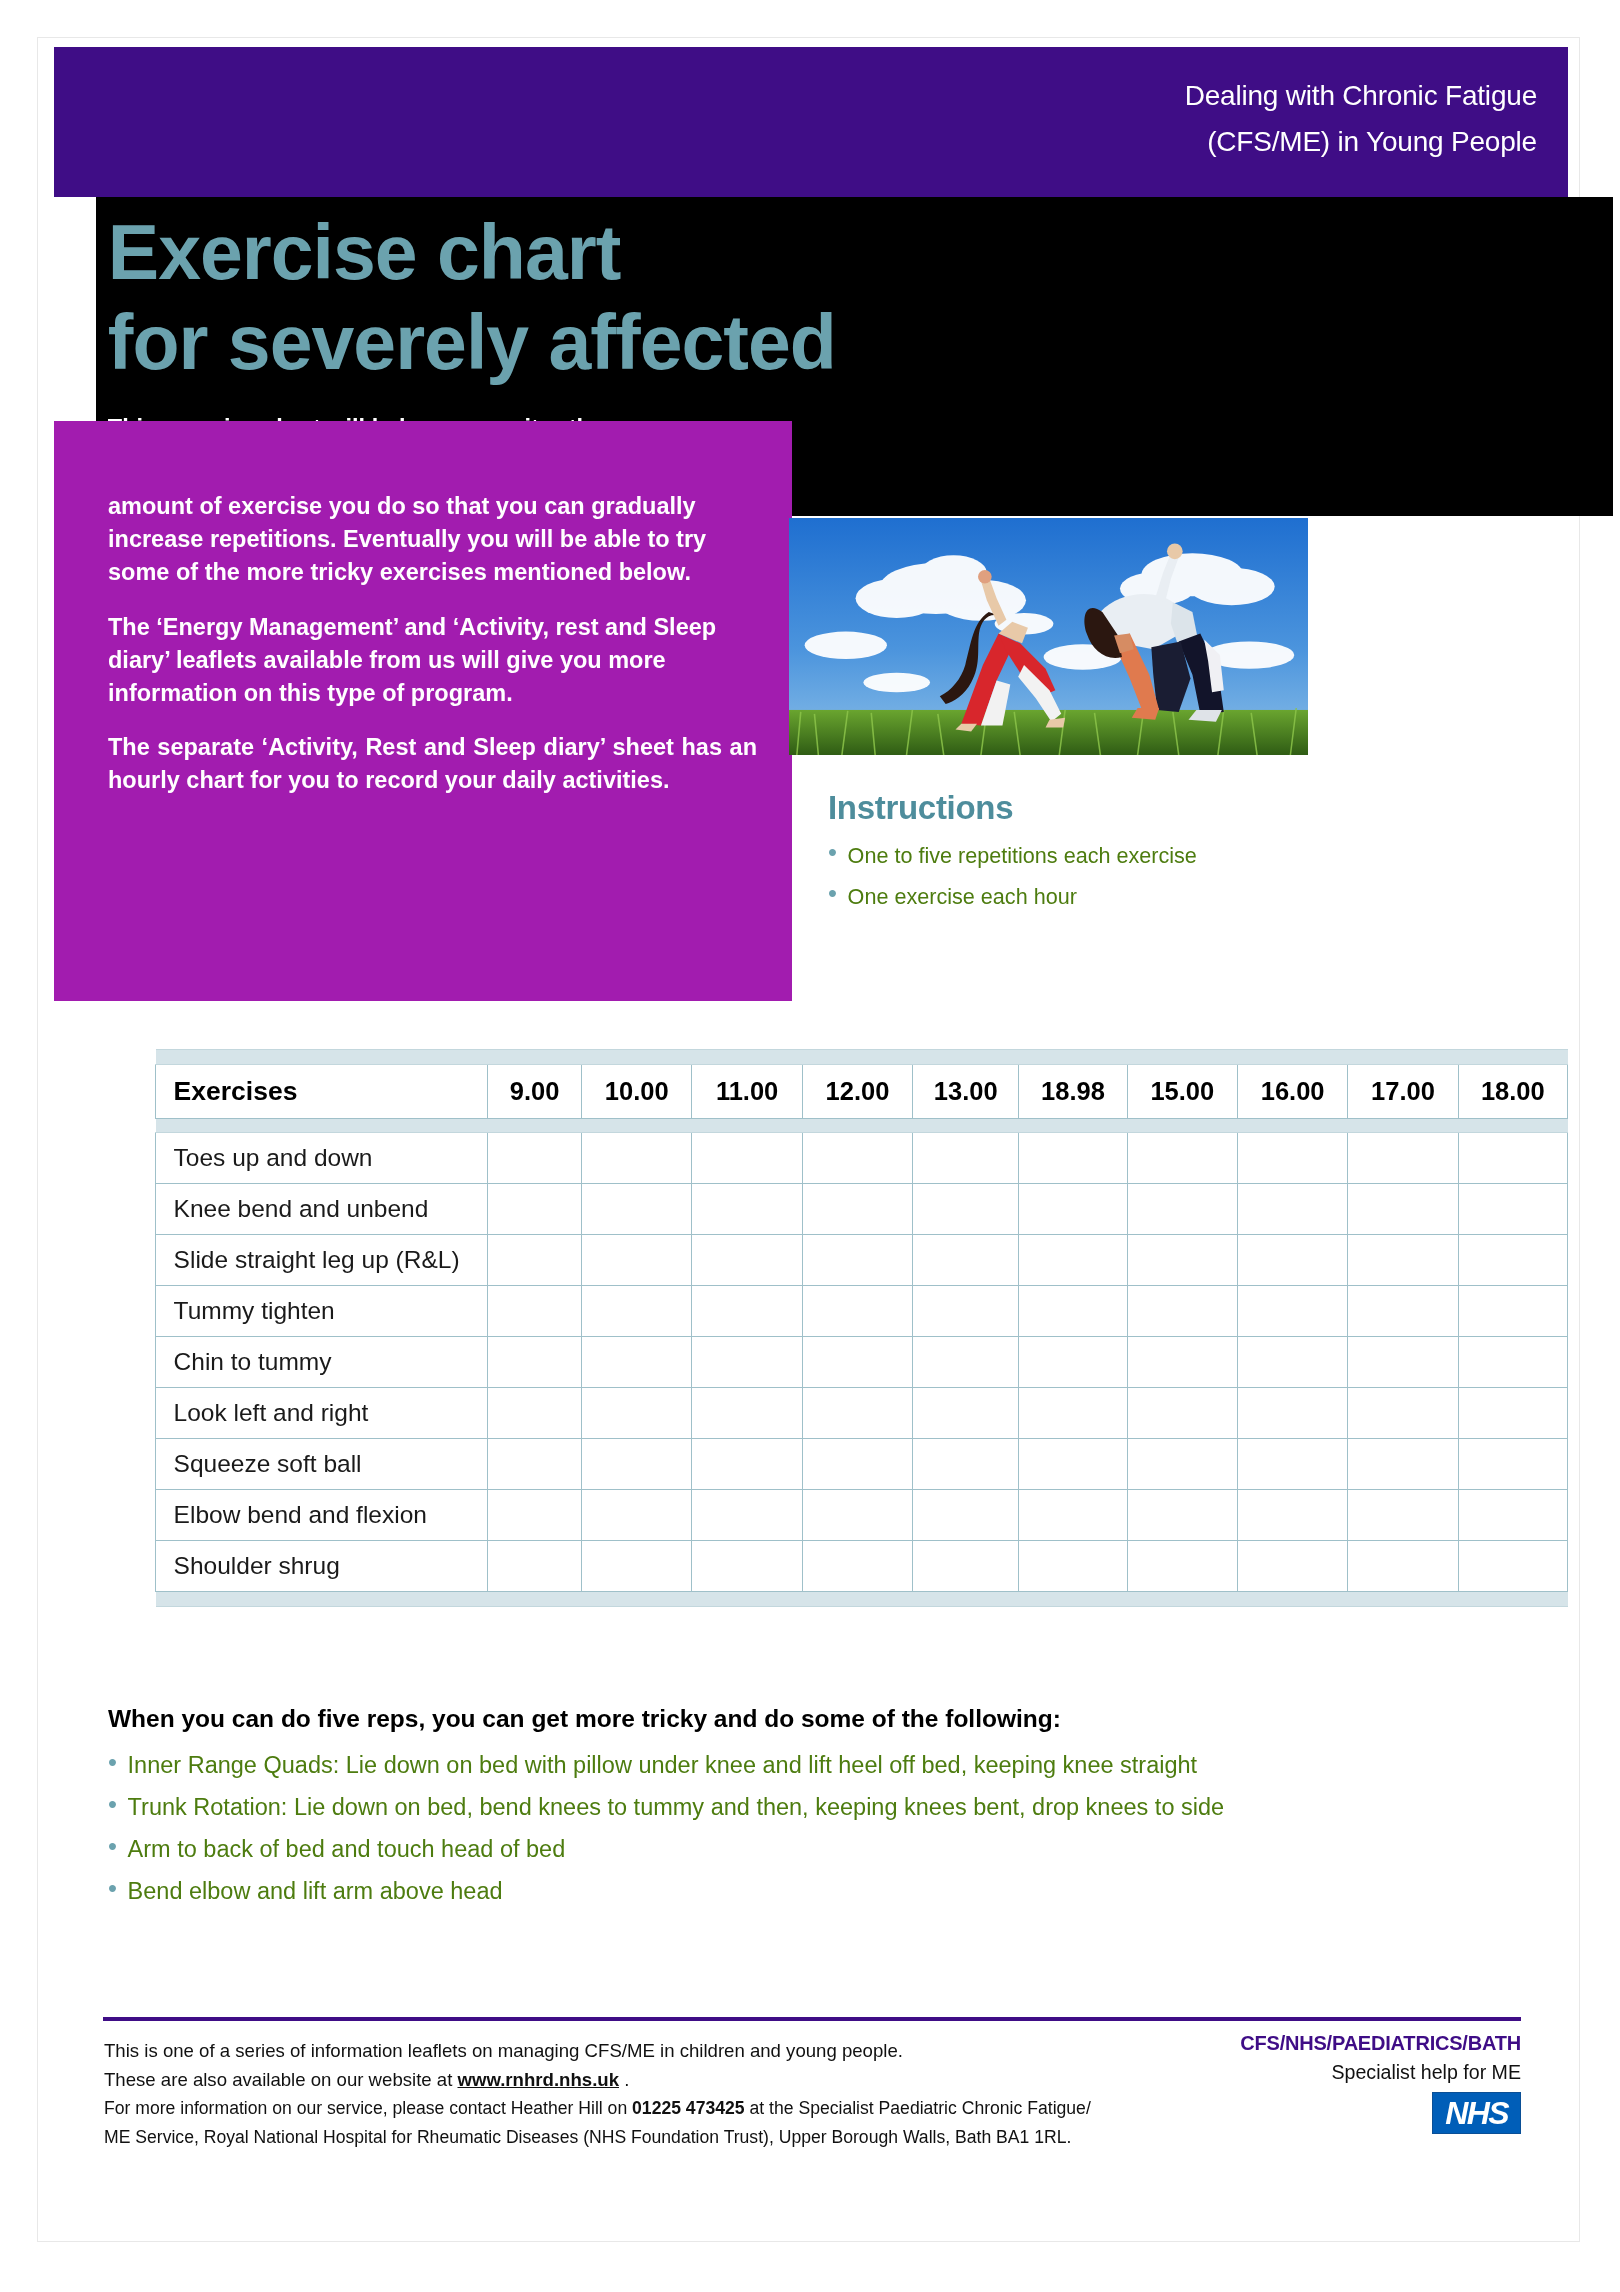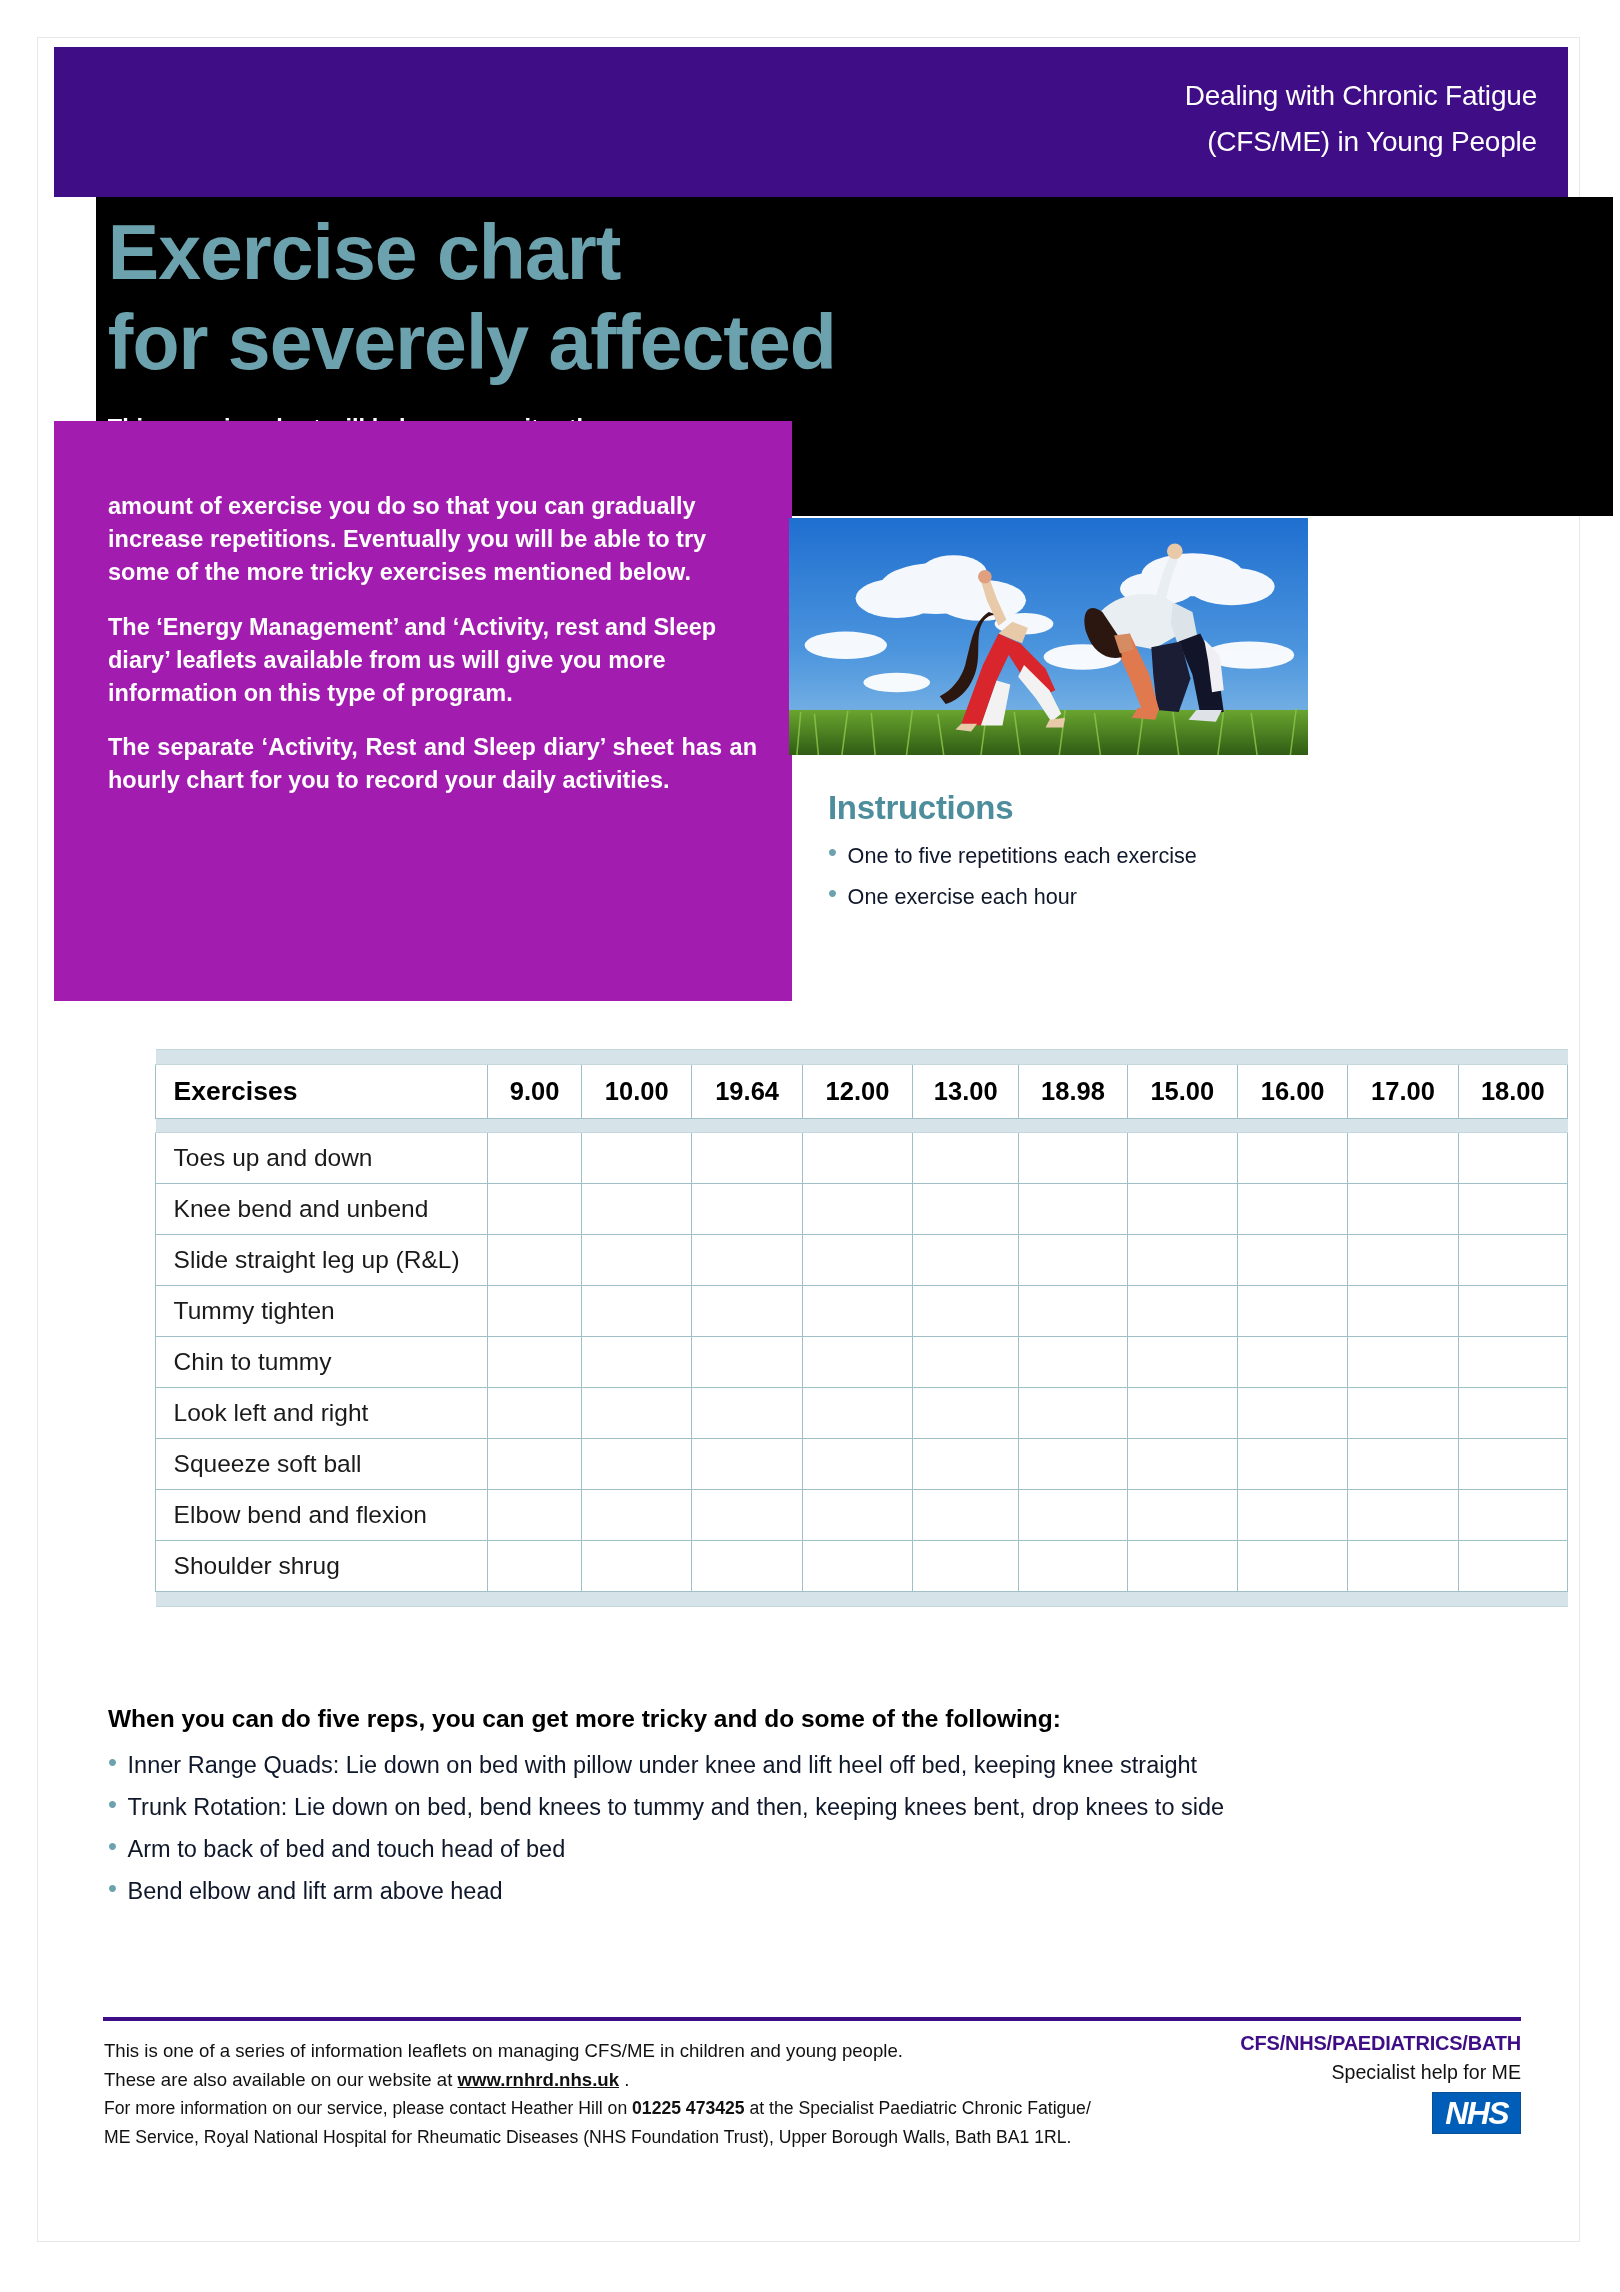--- a/index.html
+++ b/index.html
@@ -132,21 +132,21 @@
   }
   .bullet-dot {
     color: #6ba2ae;
     font-size: 25.5px;
     line-height: 19.6px;
     width: 19.6px;
     flex: 0 0 19.6px;
   }
   .bullet-text {
     font-size: 21.6px;
-    color: #0f172a;
+    color: #4d7c0f;
     line-height: 25.5px;
   }
 
   
   .chart-table {
     position: absolute;
     left: 108px;
     top: 1049px;
     width: 1413px;
     border-collapse: collapse;
@@ -398,21 +398,21 @@
     <col style="width:108px">
   </colgroup>
   <tbody>
       <tr class="spacer">
         <td colspan="11"></td>
       </tr>
       <tr class="header-row">
         <th class="exercises-head">Exercises</th>
         <th>9.00</th>
         <th>10.00</th>
-        <th>19.64</th>
+        <th>11.00</th>
         <th>12.00</th>
         <th>13.00</th>
         <th>18.98</th>
         <th>15.00</th>
         <th>16.00</th>
         <th>17.00</th>
         <th>18.00</th>
       </tr>
       <tr class="spacer">
         <td colspan="11"></td>

